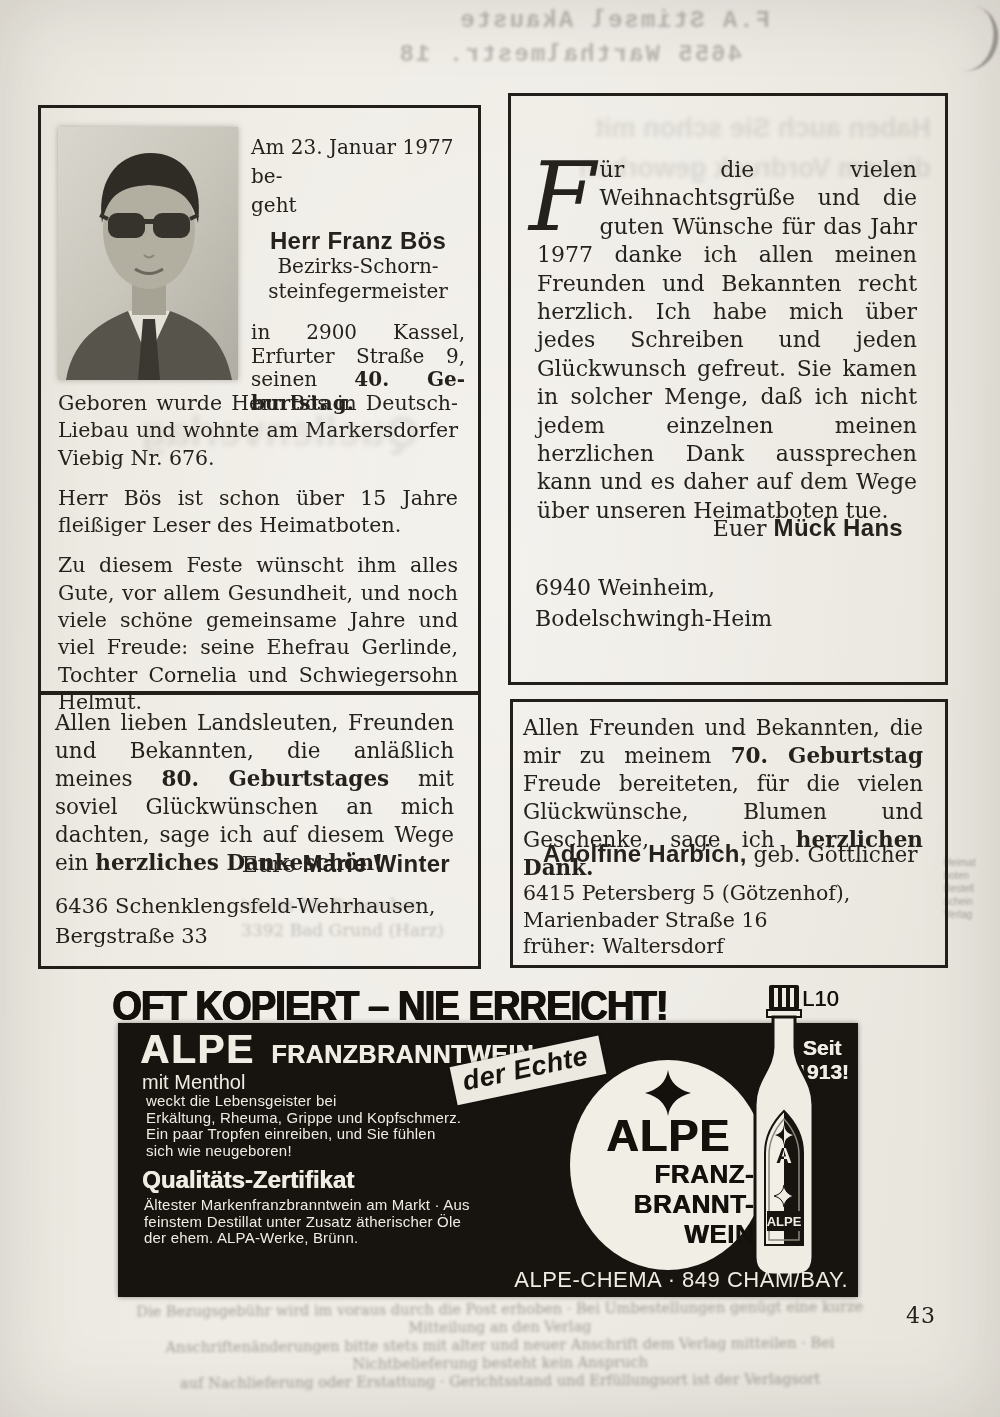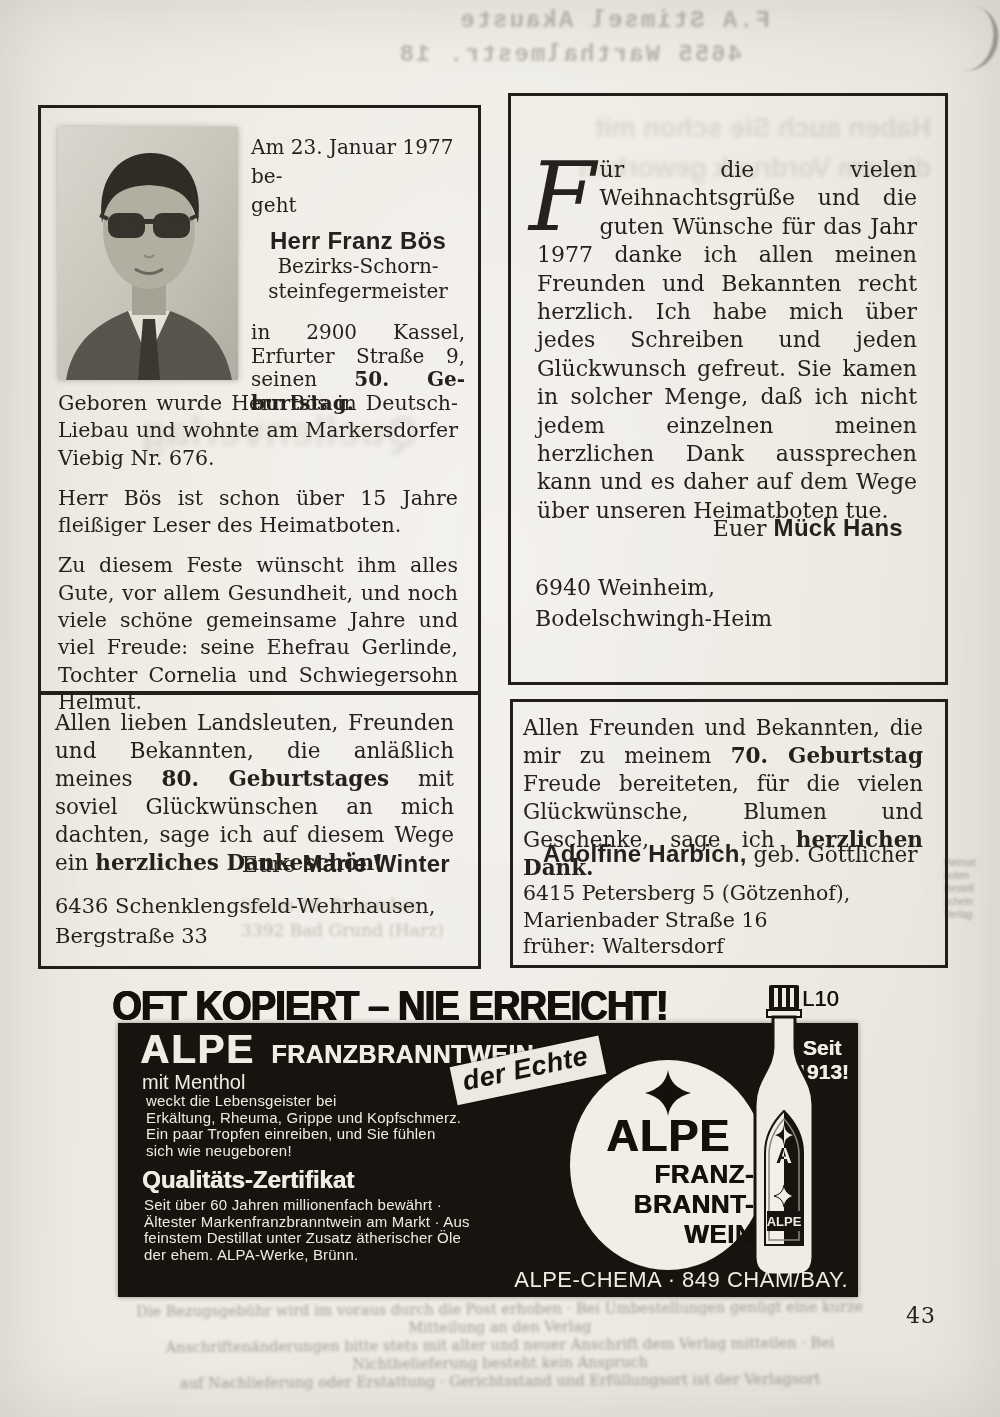--- a/index.html
+++ b/index.html
@@ -130,21 +130,21 @@
       <path d="M86,128 q5,5 10,0" stroke="#8c887a" stroke-width="2" fill="none"></path>
       <path d="M77,142 q14,9 28,0" stroke="#6b675c" stroke-width="3" fill="none"></path>
       <rect width="180" height="253" filter="url(#grain)" opacity=".5"></rect>
     </svg>
     <div class="b1col">
       <div>Am 23. Januar 1977 be-</div>
       <div>geht</div>
       <div class="b1name">Herr Franz Bös</div>
       <div class="b1title">Bezirks-Schorn-</div>
       <div class="b1title">steinfegermeister</div>
-      <div class="b1addr"><span>in 2900 Kassel, Erfurter Straße 9, seinen </span><b class="srf">50. Ge-</b><wbr><b class="srf">burtstag.</b></div>
+      <div class="b1addr"><span>in 2900 Kassel, Erfurter Straße 9, seinen </span><b class="srf">40. Ge-</b><wbr><b class="srf">burtstag.</b></div>
     </div>
     <div class="b1paras">
       <p>Geboren wurde Herr Bös in Deutsch-Liebau und wohnte am Markersdorfer Viebig Nr. 676.</p>
       <p>Herr Bös ist schon über 15 Jahre fleißiger Leser des Heimatboten.</p>
       <p>Zu diesem Feste wünscht ihm alles Gute, vor allem Gesundheit, und noch viele schöne gemeinsame Jahre und viel Freude: seine Ehefrau Gerlinde, Tochter Cornelia und Schwiegersohn Helmut.</p>
     </div>
   </section>
 
   <section class="box box2">
     <div class="ghost g-b2 mirror">
@@ -199,21 +199,20 @@
     <div class="ad-menthol">mit Menthol</div>
     <div class="der-echte">der Echte</div>
     <div class="ad-p ad-p1">
       <div>weckt die Lebensgeister bei</div>
       <div>Erkältung, Rheuma, Grippe und Kopfschmerz.</div>
       <div>Ein paar Tropfen einreiben, und Sie fühlen</div>
       <div>sich wie neugeboren!</div>
     </div>
     <div class="ad-quality">Qualitäts-Zertifikat</div>
     <div class="ad-p ad-p2">
-      <div>Seit über 60 Jahren millionenfach bewährt ·</div>
       <div>Ältester Markenfranzbranntwein am Markt · Aus</div>
       <div>feinstem Destillat unter Zusatz ätherischer Öle</div>
       <div>der ehem. ALPA-Werke, Brünn.</div>
     </div>
 
     <div class="ad-circle">
       <svg class="circle-star" width="46" height="46" viewBox="0 0 52 52" xmlns="http://www.w3.org/2000/svg">
         <path d="M26,0 Q29,20 52,26 Q29,32 26,52 Q23,32 0,26 Q23,20 26,0 Z" fill="#14110d"></path>
       </svg>
       <div class="circle-alpe">ALPE</div>

